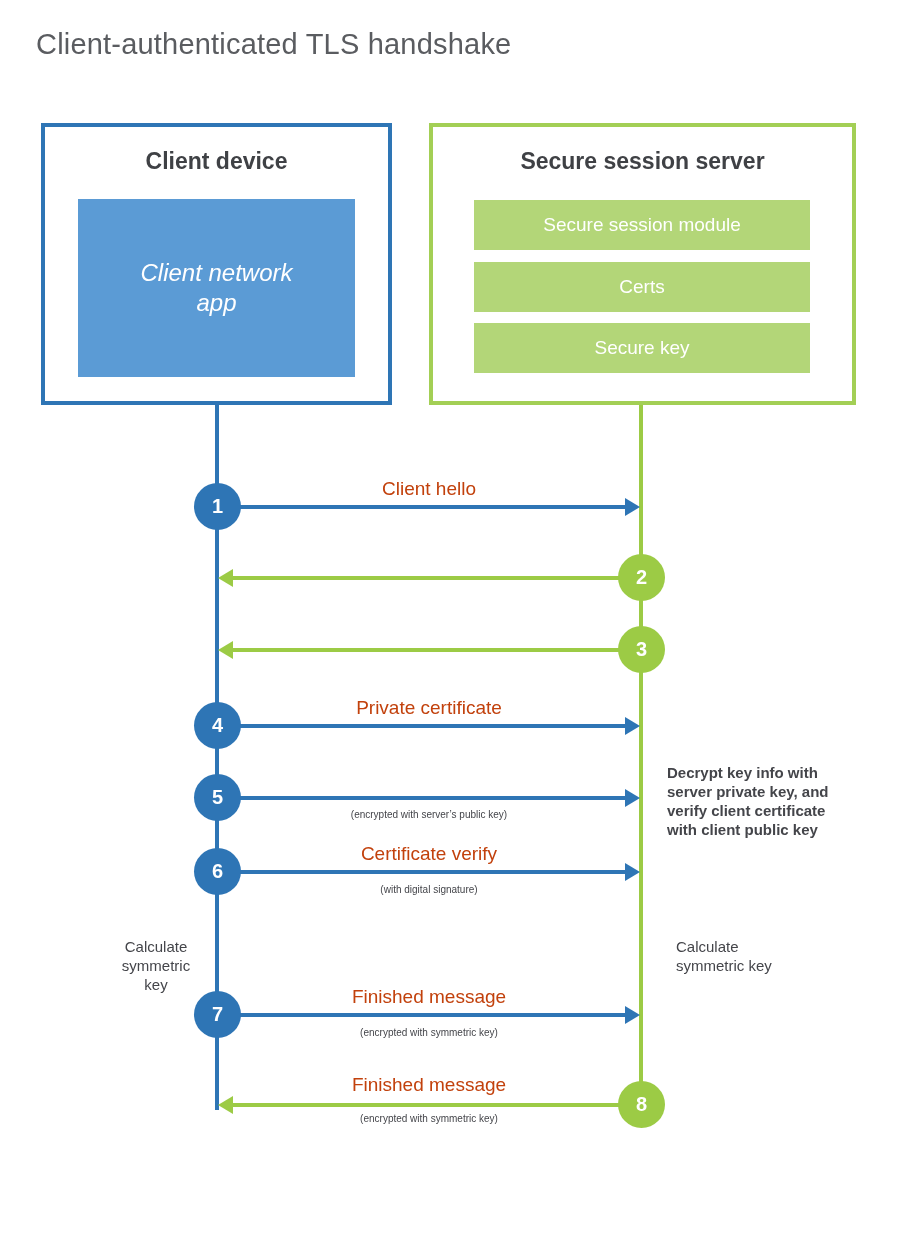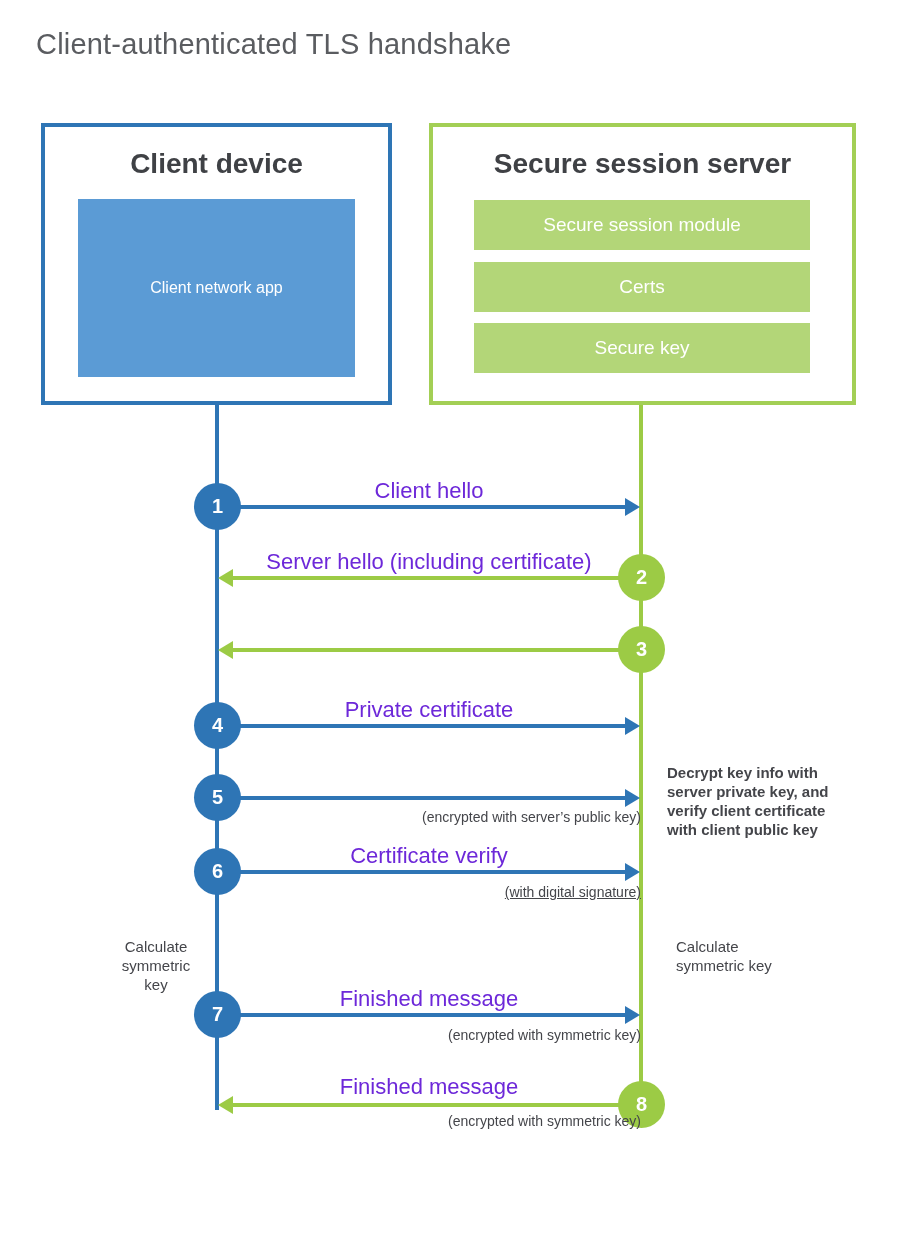--- a/index.html
+++ b/index.html
@@ -10,28 +10,28 @@
   .abs { position:absolute; }
   .title {
     left:36px; top:28px; font-size:29px; font-weight:400; color:#5a5c60;
     letter-spacing:0.2px;
   }
   
   .actor-box { box-sizing:border-box; background:#ffffff; }
   .client-box { left:41px; top:123px; width:351px; height:282px; border:4px solid #2e75b5; }
   .server-box { left:429px; top:123px; width:427px; height:282px; border:4px solid #a3cf55; }
   .actor-heading {
-    top:148px; font-size:28px; font-weight:bold; color:#3f4145; text-align:center;
+    top:148px; font-size:23px; font-weight:bold; color:#3f4145; text-align:center;
   }
   .client-heading { left:41px; width:351px; }
   .server-heading { left:429px; width:427px; }
   .app-box {
     left:78px; top:199px; width:277px; height:178px; background:#5b9bd5;
     display:flex; align-items:center; justify-content:center; text-align:center;
-    color:#ffffff; font-size:16px; line-height:30px;
+    color:#ffffff; font-size:24px; line-height:30px;font-style:italic;
   }
   .app-box span { display:block; width:180px; }
   .module-bar {
     left:474px; width:336px; height:50px; background:#b3d678;
     display:flex; align-items:center; justify-content:center;
     color:#ffffff; font-size:19px;
   }
   
   .vline { width:4px; }
   .blue-bg { background:#2e75b5; }
@@ -41,25 +41,25 @@
   .ah { width:0; height:0; border-top:9px solid transparent; border-bottom:9px solid transparent; }
   .ah-right { border-left:15px solid #2e75b5; }
   .ah-left  { border-right:15px solid #9ccb45; }
   .circ {
     width:47px; height:47px; border-radius:50%;
     display:flex; align-items:center; justify-content:center;
     color:#ffffff; font-size:20px; font-weight:bold;
   }
   .msg-label {
     left:217px; width:424px; text-align:center;
-    font-size:22px; color:#6d28d9;
+    font-size:19px; color:#c2410c;
   }
   .msg-sub {
-    left:217px; width:424px; text-align:right;
-    font-size:14px; color:#44454a;
+    left:217px; width:424px; text-align:center;
+    font-size:10px; color:#44454a;
   }
   .note { font-size:15px; color:#44454a; line-height:19px; }
 </style>
 </head>
 <body>
 
 <div id="canvas">
 
   <div class="abs title">Client-authenticated TLS handshake</div>
 
@@ -79,41 +79,40 @@
   <div class="abs vline green-bg" style="left:639px; top:405px; height:700px;"></div>
 
   <div class="abs hline blue-bg" style="left:217px; top:505px; width:409px;"></div>
   <div class="abs ah ah-right" style="left:625px; top:498px;"></div>
   <div class="abs circ blue-bg" style="left:194px; top:483px;">1</div>
   <div class="abs msg-label" style="top:478px;">Client hello</div>
 
   <div class="abs ah ah-left" style="left:218px; top:569px;"></div>
   <div class="abs hline green-bg" style="left:232px; top:576px; width:409px;"></div>
   <div class="abs circ green-bg" style="left:618px; top:554px;">2</div>
-  <div class="abs msg-label" style="top:549px;">Server hello (including certificate)</div>
 
   <div class="abs ah ah-left" style="left:218px; top:641px;"></div>
   <div class="abs hline green-bg" style="left:232px; top:648px; width:409px;"></div>
   <div class="abs circ green-bg" style="left:618px; top:626px;">3</div>
 
   <div class="abs hline blue-bg" style="left:217px; top:724px; width:409px;"></div>
   <div class="abs ah ah-right" style="left:625px; top:717px;"></div>
   <div class="abs circ blue-bg" style="left:194px; top:702px;">4</div>
   <div class="abs msg-label" style="top:697px;">Private certificate</div>
 
   <div class="abs hline blue-bg" style="left:217px; top:796px; width:409px;"></div>
   <div class="abs ah ah-right" style="left:625px; top:789px;"></div>
   <div class="abs circ blue-bg" style="left:194px; top:774px;">5</div>
   <div class="abs msg-sub" style="top:809px;">(encrypted with server’s public key)</div>
 
   <div class="abs hline blue-bg" style="left:217px; top:870px; width:409px;"></div>
   <div class="abs ah ah-right" style="left:625px; top:863px;"></div>
   <div class="abs circ blue-bg" style="left:194px; top:848px;">6</div>
   <div class="abs msg-label" style="top:843px;">Certificate verify</div>
-  <div class="abs msg-sub" style="top:884px;text-decoration:underline;">(with digital signature)</div>
+  <div class="abs msg-sub" style="top:884px;">(with digital signature)</div>
 
   <div class="abs note" style="left:667px; top:763px; width:175px;font-weight:bold;">Decrypt key info with server private key, and verify client certificate with client public key</div>
   <div class="abs note" style="left:109px; top:937px; width:94px; text-align:center;">Calculate symmetric key</div>
   <div class="abs note" style="left:676px; top:937px; width:100px;">Calculate symmetric key</div>
 
   <div class="abs hline blue-bg" style="left:217px; top:1013px; width:409px;"></div>
   <div class="abs ah ah-right" style="left:625px; top:1006px;"></div>
   <div class="abs circ blue-bg" style="left:194px; top:991px;">7</div>
   <div class="abs msg-label" style="top:986px;">Finished message</div>
   <div class="abs msg-sub" style="top:1027px;">(encrypted with symmetric key)</div>

